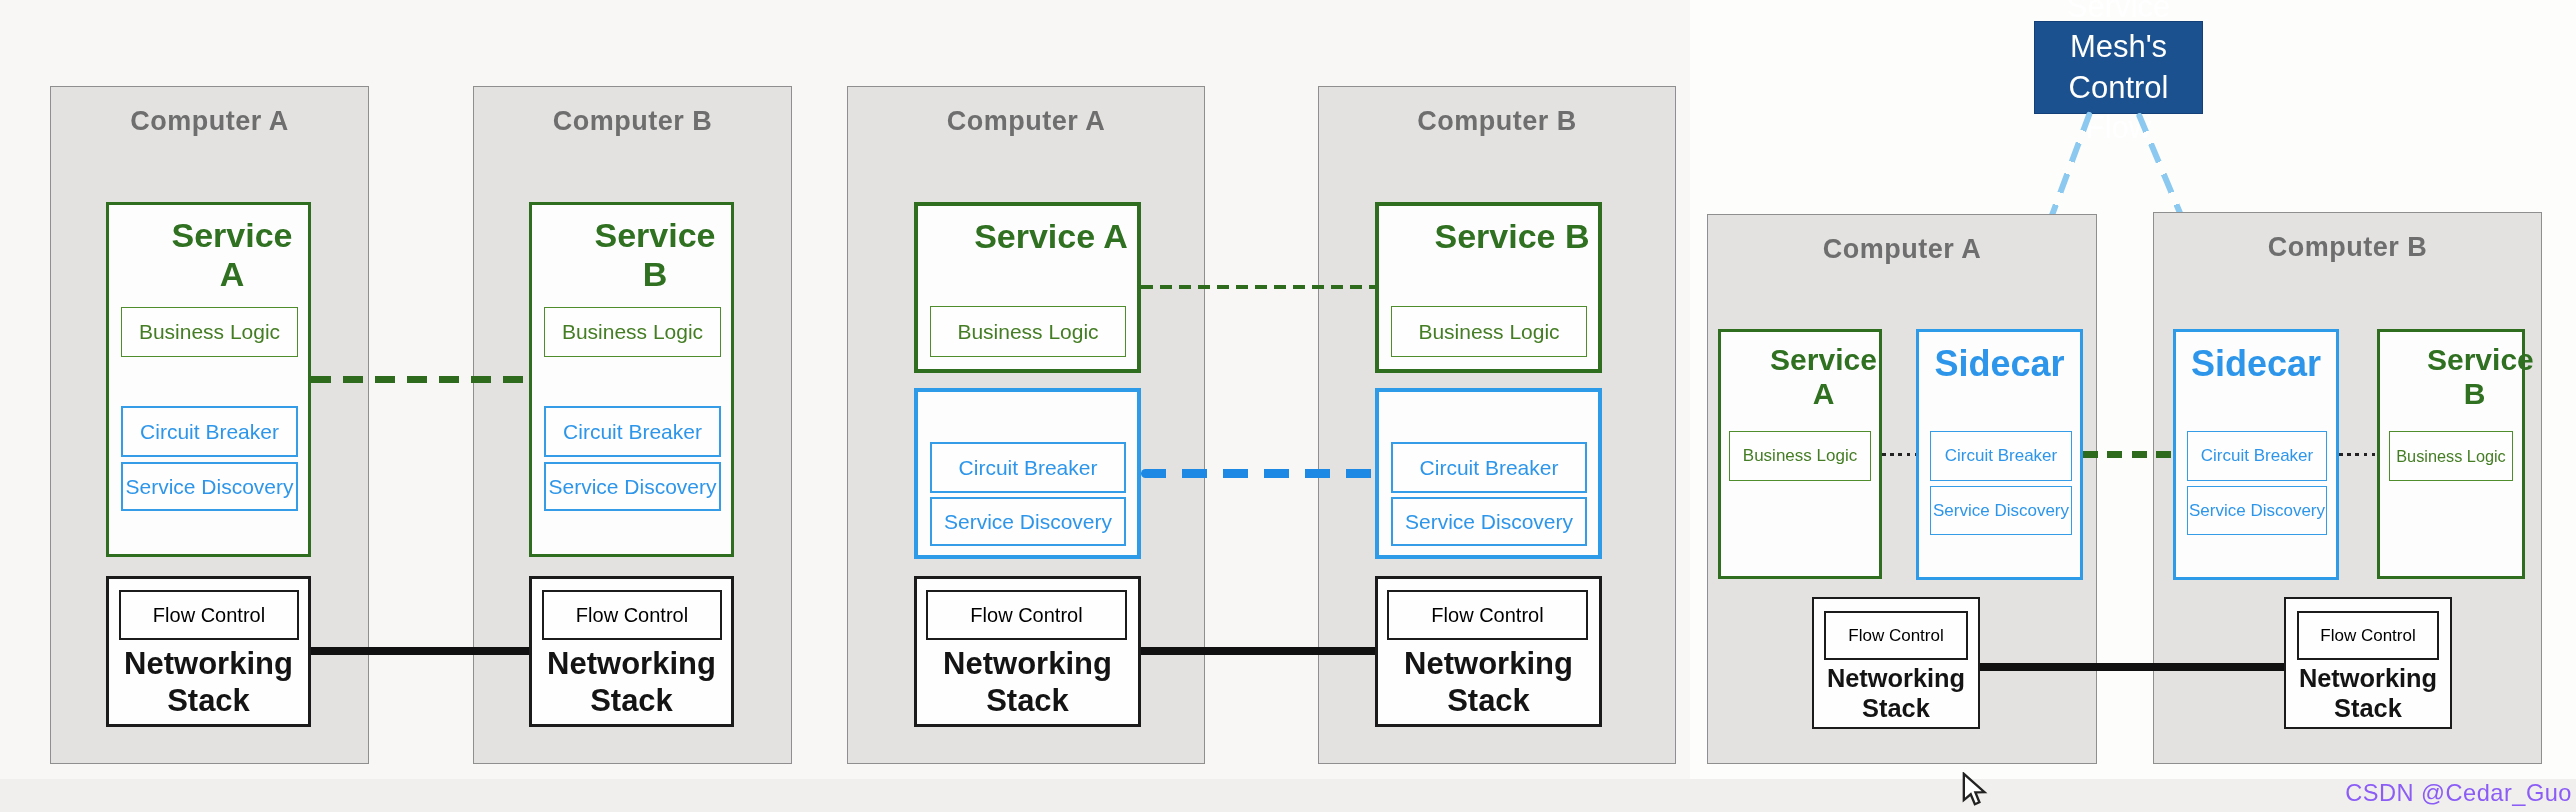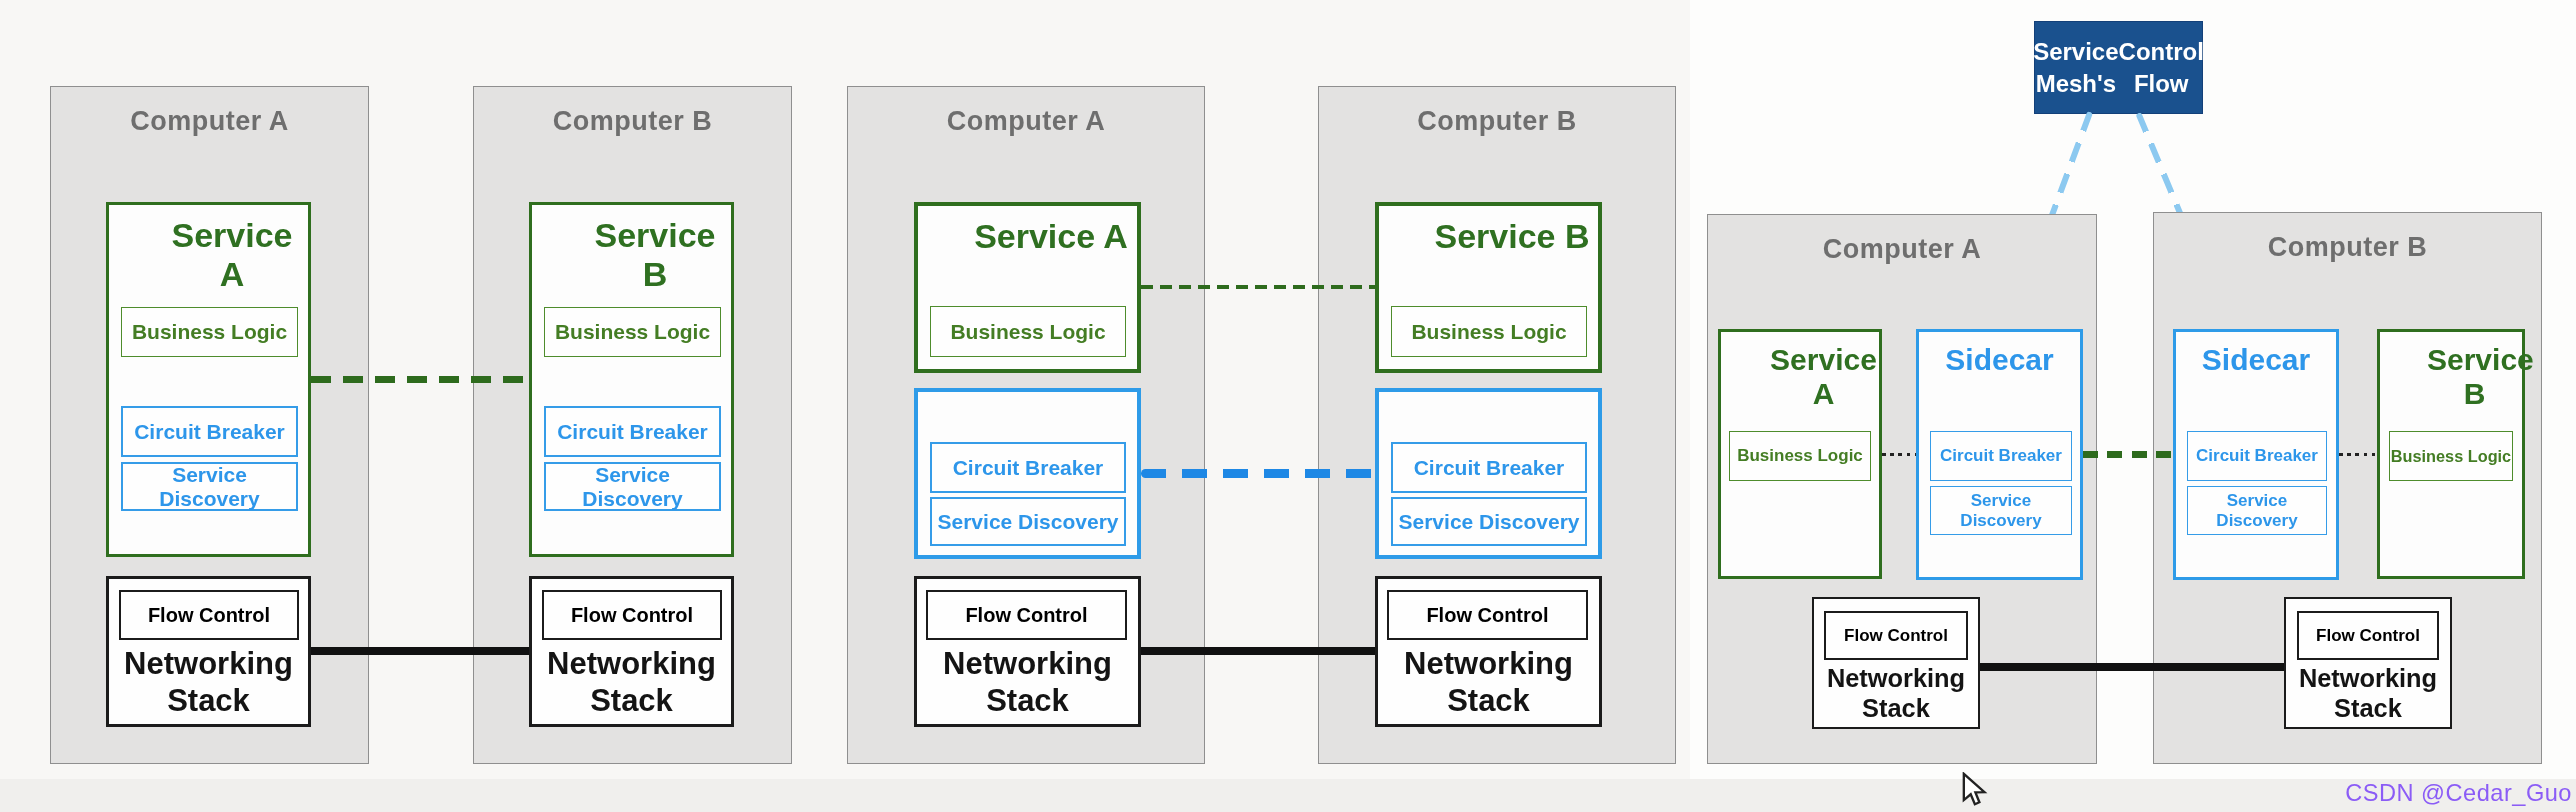--- a/index.html
+++ b/index.html
@@ -21,47 +21,47 @@
   }
   
   .svc{background:#fdfdfd;border:3.6px solid #2f6e1e;}
   .svc.thick{border-width:4.5px;}
   .svcblue{background:#fdfdfd;border:3.6px solid #2e9be8;}
   .svcblue.thick{border-width:4.5px;}
   .stitle{position:absolute;left:0;right:0;top:11px;text-align:center;
     font-size:34px;font-weight:bold;color:#2f7021;padding-left:47px;}
   .stitle.small{font-size:30px;}
   .btitle{position:absolute;left:0;right:0;top:11px;text-align:center;
-    font-size:30px;font-weight:bold;color:#2d96ea;}
+    font-size:36px;font-weight:bold;color:#2d96ea;}
   
   .chip{display:flex;align-items:center;justify-content:center;
-    background:#fefefe;text-align:center;font-weight:bold;}
+    background:#fefefe;text-align:center;font-weight:normal;}
   .chip.g{border:1.8px solid #4e8c2c;color:#447d24;font-size:21px;}
   .chip.b{border:2.7px solid #359ce8;color:#2d96ea;font-size:21px;}
   .chip.k{border:2.7px solid #1b1b1b;color:#000000;font-size:20px;}
   .chip.sm{font-size:17px;border-width:1.8px;}
   .chip.k.sm{border-width:2.7px;}
   
   .net{background:#fefefe;border:3.6px solid #1b1b1b;}
   .net.thin{border-width:2.7px;}
   .netlabel{display:flex;align-items:center;justify-content:center;text-align:center;
     color:#141414;font-weight:600;font-size:31px;line-height:1.18;}
   .netlabel.small{font-size:25.4px;}
   
   .solid-black{background:#111;}
   .dash-green-thick{background:repeating-linear-gradient(90deg,#2e6b1d 0 20px,transparent 20px 32px);}
   .dash-green-mid{background:repeating-linear-gradient(90deg,#2e6b1d 0 14.5px,transparent 14.5px 24.5px);}
   .dash-green-thin{background:repeating-linear-gradient(90deg,#2e6b1d 0 11.8px,transparent 11.8px 19px);}
   .dash-blue{background:repeating-linear-gradient(90deg,#1e88e5 0 24.5px,transparent 24.5px 41px);border-radius:4.5px;}
   .dot-black{background:repeating-linear-gradient(90deg,#222 0 3.6px,transparent 3.6px 8.2px);}
   .dash-lblue{background:repeating-linear-gradient(90deg,#8cc9f0 0 20px,transparent 20px 33px);border-radius:3.6px;}
   
-  .cplane{background:#1a518e;border:1.8px solid #134079;display:flex;flex-direction:row;
-    align-items:center;justify-content:center;color:#fff;font-weight:bold;
-    font-size:24px;line-height:1.3;text-align:center;}
+  .cplane{background:#1a518e;border:1.8px solid #134079;display:flex;flex-direction:column;
+    align-items:center;justify-content:center;color:#fff;font-weight:normal;
+    font-size:31px;line-height:1.3;text-align:center;}
   .watermark{color:#8b5cf6;font-size:23.6px;letter-spacing:0.5px;text-align:right;}
 </style>
 </head>
 <body>
 
 <div class="abs white-zone" style="left:1690px;top:0;width:886px;height:779px;"></div>
 <div class="abs bottom-strip" style="left:0;top:779px;width:2576px;height:34px;"></div>
 
 <div class="abs comp" style="left:50px;top:86px;width:319px;height:678px;">
   <div class="ctitle">Computer A</div>

